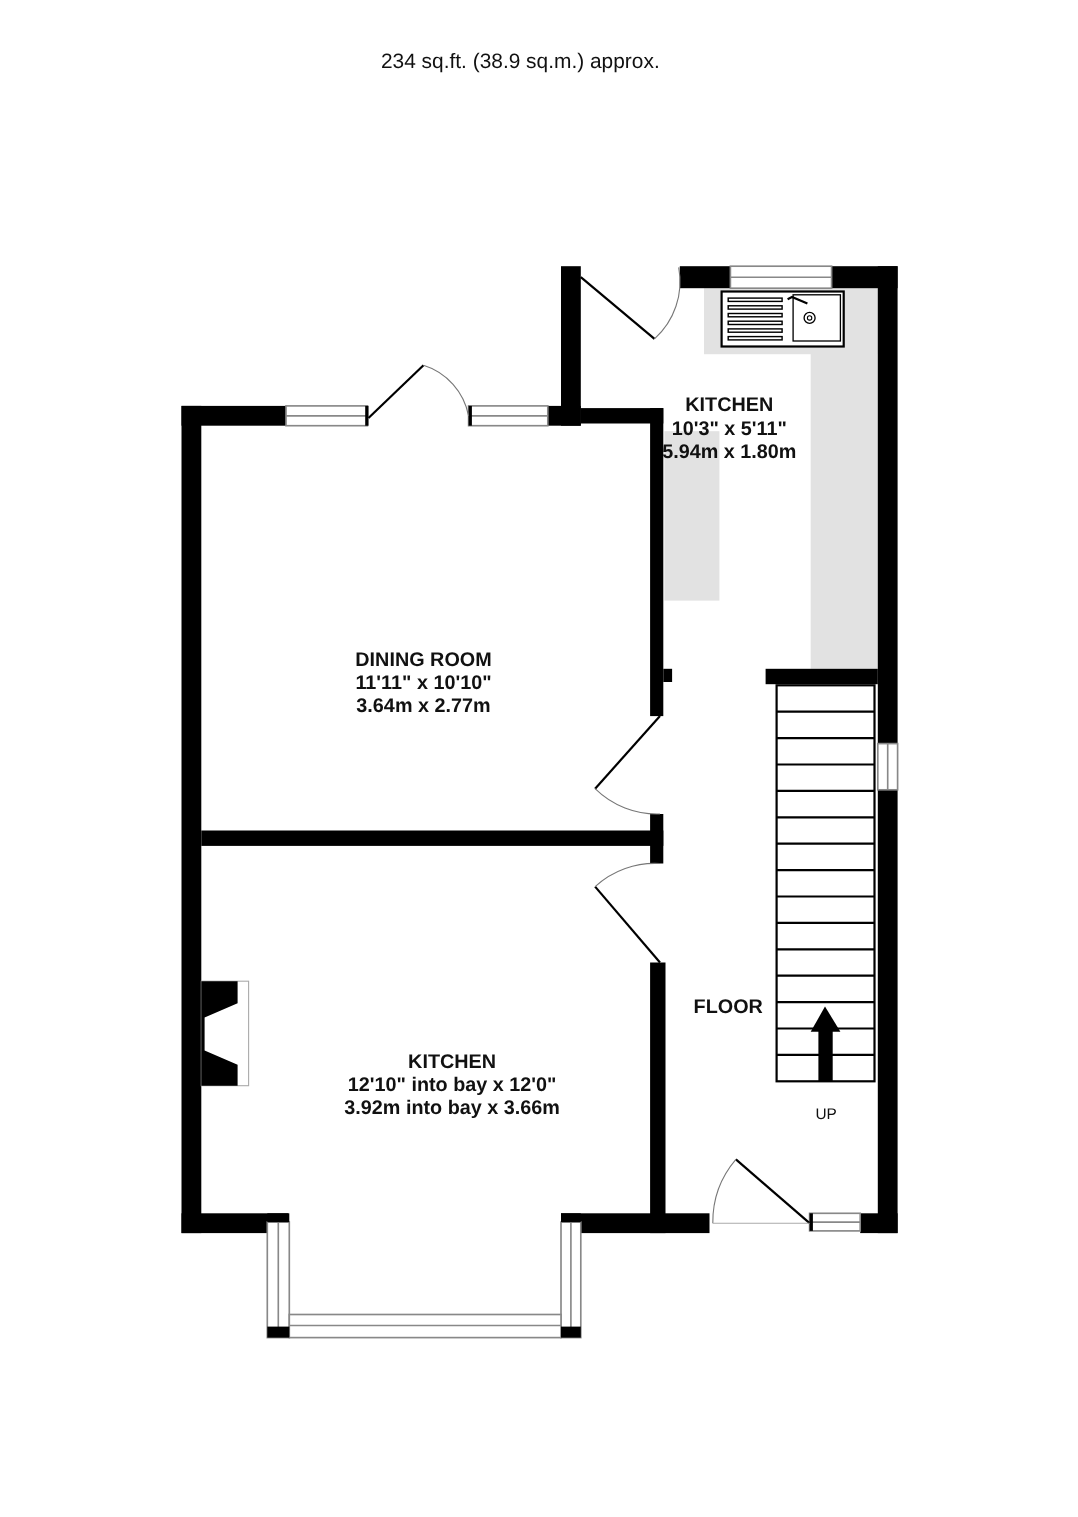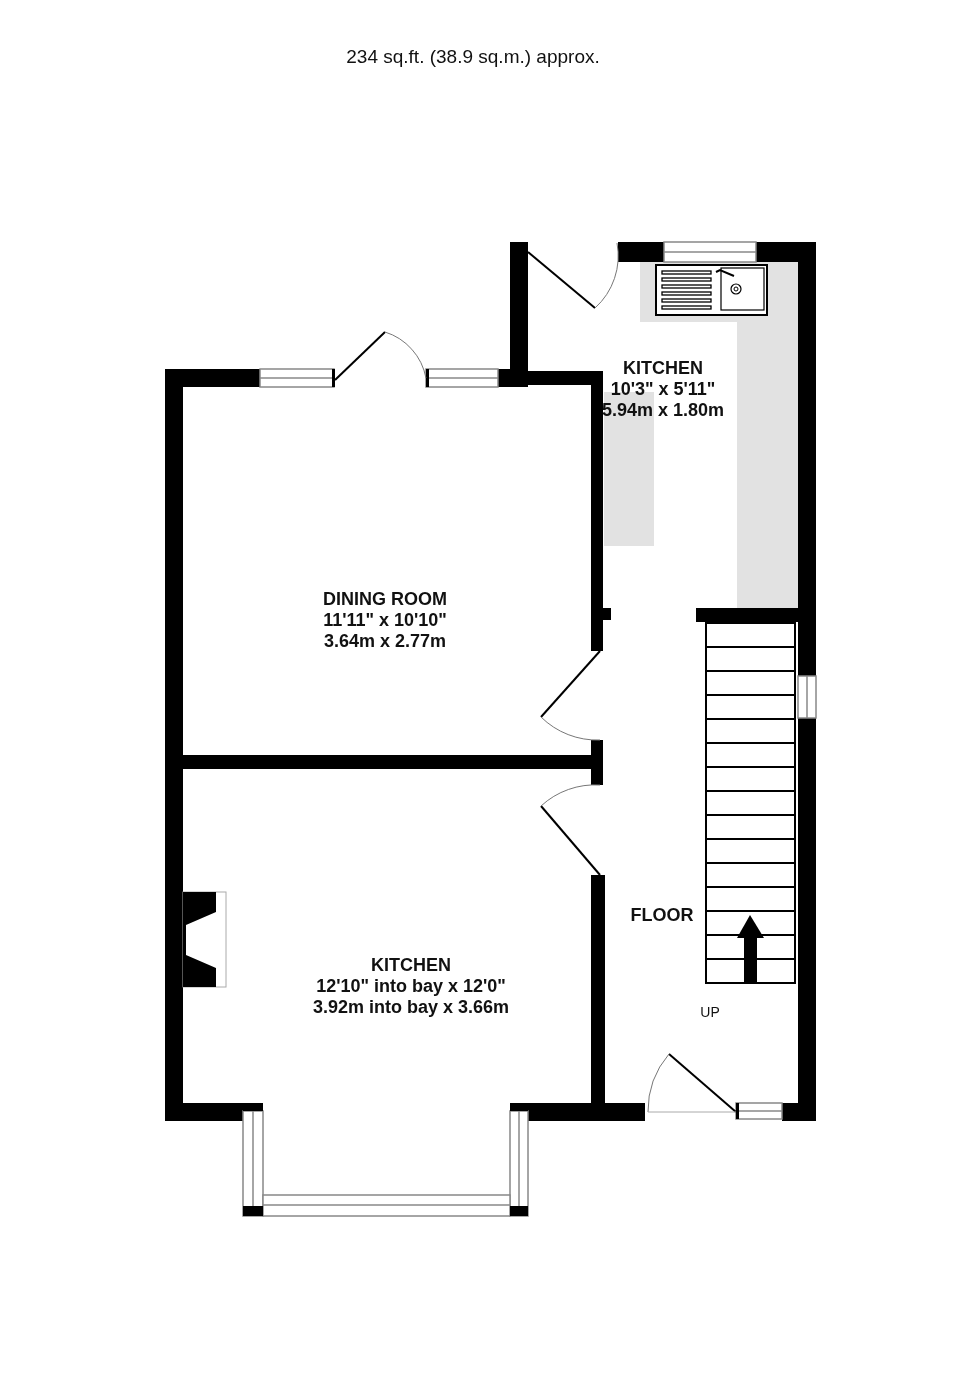--- a/index.html
+++ b/index.html
@@ -166,13 +166,13 @@
 <div class="label" style="left:411px; top:907px;">
   <span class="name">KITCHEN</span>
   <span class="dim">12'10" into bay x 12'0"</span>
   <span class="dim">3.92m into bay x 3.66m</span>
 </div>
 
 <div class="label" style="left:662px; top:857px;">
   <span class="name">FLOOR</span>
 </div>
 
-<div class="up-label" style="left:710px; top:1004px;">UP</div>
+<div class="up-label" style="left:751px; top:1004px;">UP</div>
 
 </body></html>

